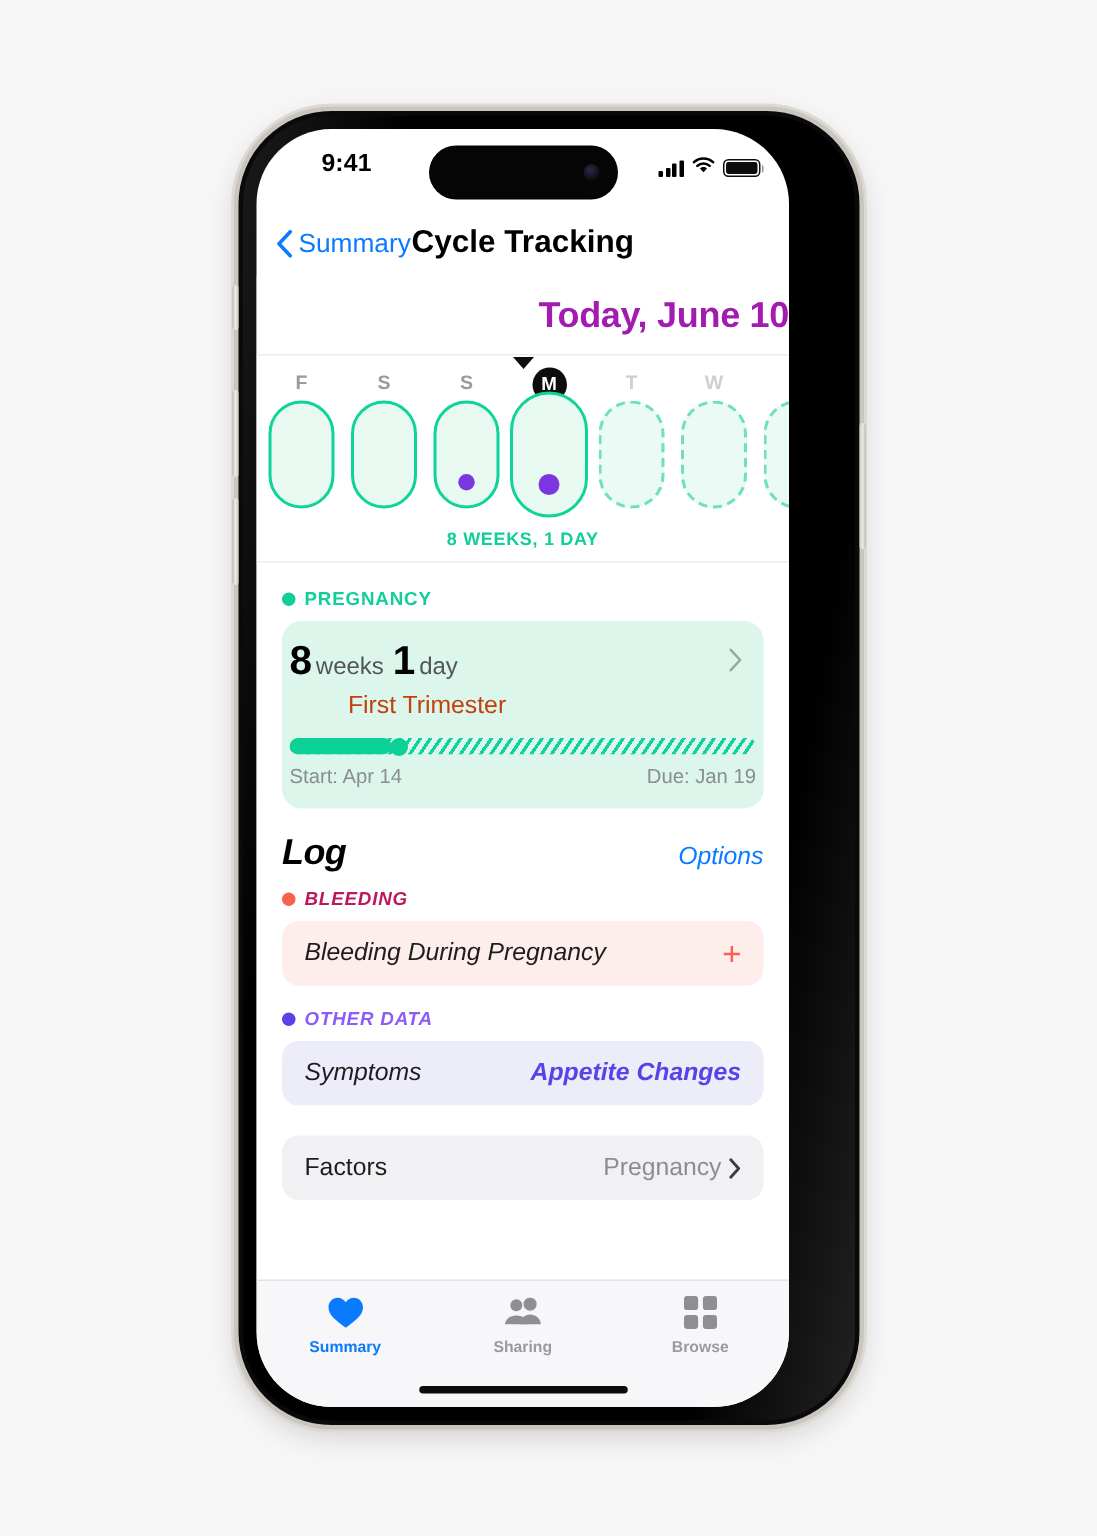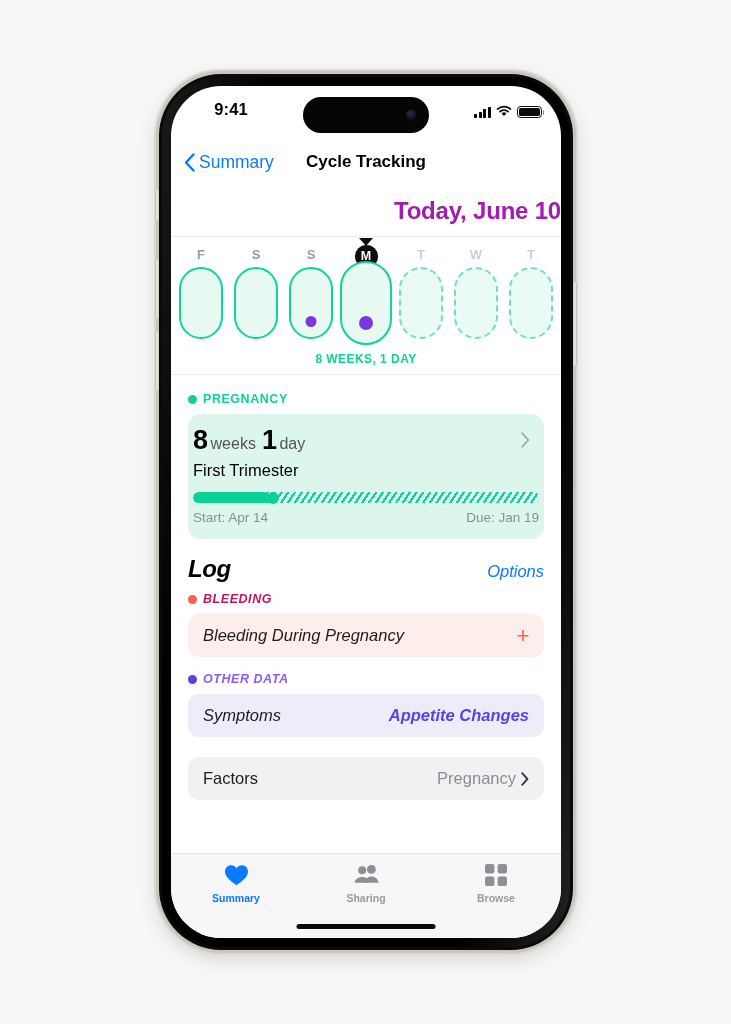--- a/index.html
+++ b/index.html
@@ -33,21 +33,21 @@
   .side-btn.right{right:-4px;width:4px;
     background:linear-gradient(270deg,#b9b5ac,#efece6 45%,#cdc9c1);}
   #btn-silent{top:116px;height:30px;}
   #btn-vol-up{top:186px;height:58px;}
   #btn-vol-down{top:258px;height:58px;}
   #btn-power{top:208px;height:84px;}
 
   
   #screen{
     position:absolute; left:12px; top:12px;
-    width:390px; height:852px;
+    width:355px; height:852px;
     border-radius:50px;
     background:#ffffff;
     overflow:hidden;
     display:flex;flex-direction:column;
   }
 
   
   #status-bar{
     height:54px;flex:0 0 54px;position:relative;
     display:flex;align-items:center;
@@ -86,21 +86,21 @@
   
   #nav-bar{
     flex:0 0 44px;position:relative;display:flex;align-items:center;
   }
   #back-button{
     position:absolute;left:13px;display:flex;align-items:center;gap:4px;
     color:#0a7bff;font-size:17.5px;cursor:pointer;
   }
   #back-chevron{display:block;width:11px;height:19px;}
   #nav-title{
-    width:100%;text-align:center;font-size:17px;font-weight:bold;color:#000;
+    width:100%;text-align:center;font-size:21px;font-weight:bold;color:#000;
   }
 
   
   #content{flex:1 1 auto;overflow:hidden;display:flex;flex-direction:column;background:#fff;}
 
   #today-header{
     padding:13px 0 11px;text-align:right;
     font-size:24px;font-weight:bold;color:#a21caf;letter-spacing:-.2px;
   }
 
@@ -160,21 +160,21 @@
   .tag-dot{width:9px;height:9px;border-radius:50%;display:block;}
   #pregnancy-card{
     background:#ddf6ec;border-radius:13px;padding:13px 5px 14px;position:relative;
   }
   #pregnancy-chevron{
     position:absolute;right:14px;top:18px;width:9px;height:16px;opacity:.45;
   }
   #preg-duration{color:#000;line-height:1;margin-bottom:7px;}
   #preg-duration .num{font-size:27px;font-weight:bold;letter-spacing:-.5px;}
   #preg-duration .unit{font-size:16px;color:#52555a;margin:0 6px 0 3px;}
-  #preg-trimester{font-size:16.5px;color:#000000;margin-bottom:12px;}
+  #preg-trimester{font-size:16.5px;color:#c2410c;margin-bottom:12px;margin-left:39px;}
   #progress-track{
     position:relative;height:11px;border-radius:6px;overflow:hidden;
     background-color:#d3f1e4;
     background-image:repeating-linear-gradient(-56deg,#0ed39a 0 2.2px,#ddf6ec 2.2px 5.6px);
   }
   #progress-fill{
     position:absolute;left:0;top:0;height:100%;border-radius:6px;background:#0cd197;
   }
   #progress-knob{
     position:absolute;top:50%;transform:translate(-50%,-50%);

